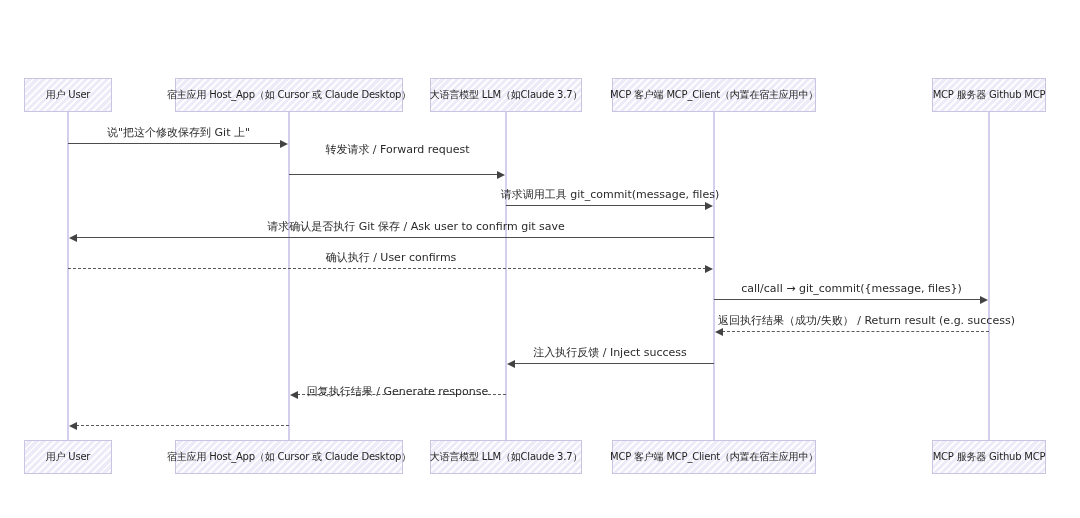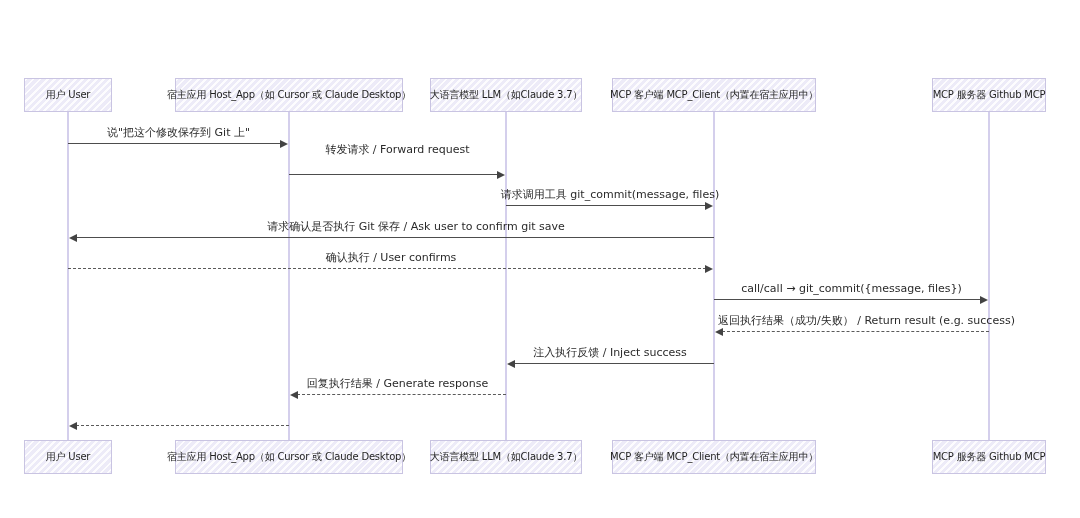--- a/index.html
+++ b/index.html
@@ -100,16 +100,16 @@
     <div class="arrowhead right" style="left: 980px; top: 296px;"></div>
     <div class="msg-label" style="left: 851.5px; top: 283px;">call/call → git_commit({message, files})</div>
     <div class="msg-line dashed" style="left: 714px; top: 331px; width: 267px; margin-left: 8px;"></div>
     <div class="arrowhead left" style="left: 715px; top: 328px;"></div>
     <div class="msg-label" style="left: 851.5px; top: 315px; margin-left: 15px;">返回执行结果（成功/失败） / Return result (e.g. success)</div>
     <div class="msg-line solid" style="left: 506px; top: 363px; width: 200px; margin-left: 8px;"></div>
     <div class="arrowhead left" style="left: 507px; top: 360px;"></div>
     <div class="msg-label" style="left: 610px; top: 347px;">注入执行反馈 / Inject success</div>
     <div class="msg-line dashed" style="left: 289px; top: 394px; width: 209px; margin-left: 8px;"></div>
     <div class="arrowhead left" style="left: 290px; top: 391px;"></div>
-    <div class="msg-label" style="left: 397.5px; top: 378px;">回复执行结果 / Generate response</div>
+    <div class="msg-label" style="left: 397.5px; top: 386px;">回复执行结果 / Generate response</div>
     <div class="msg-line dashed" style="left: 68px; top: 425px; width: 213px; margin-left: 8px;"></div>
     <div class="arrowhead left" style="left: 69px; top: 422px;"></div>
   </div>
 
 </body></html>

